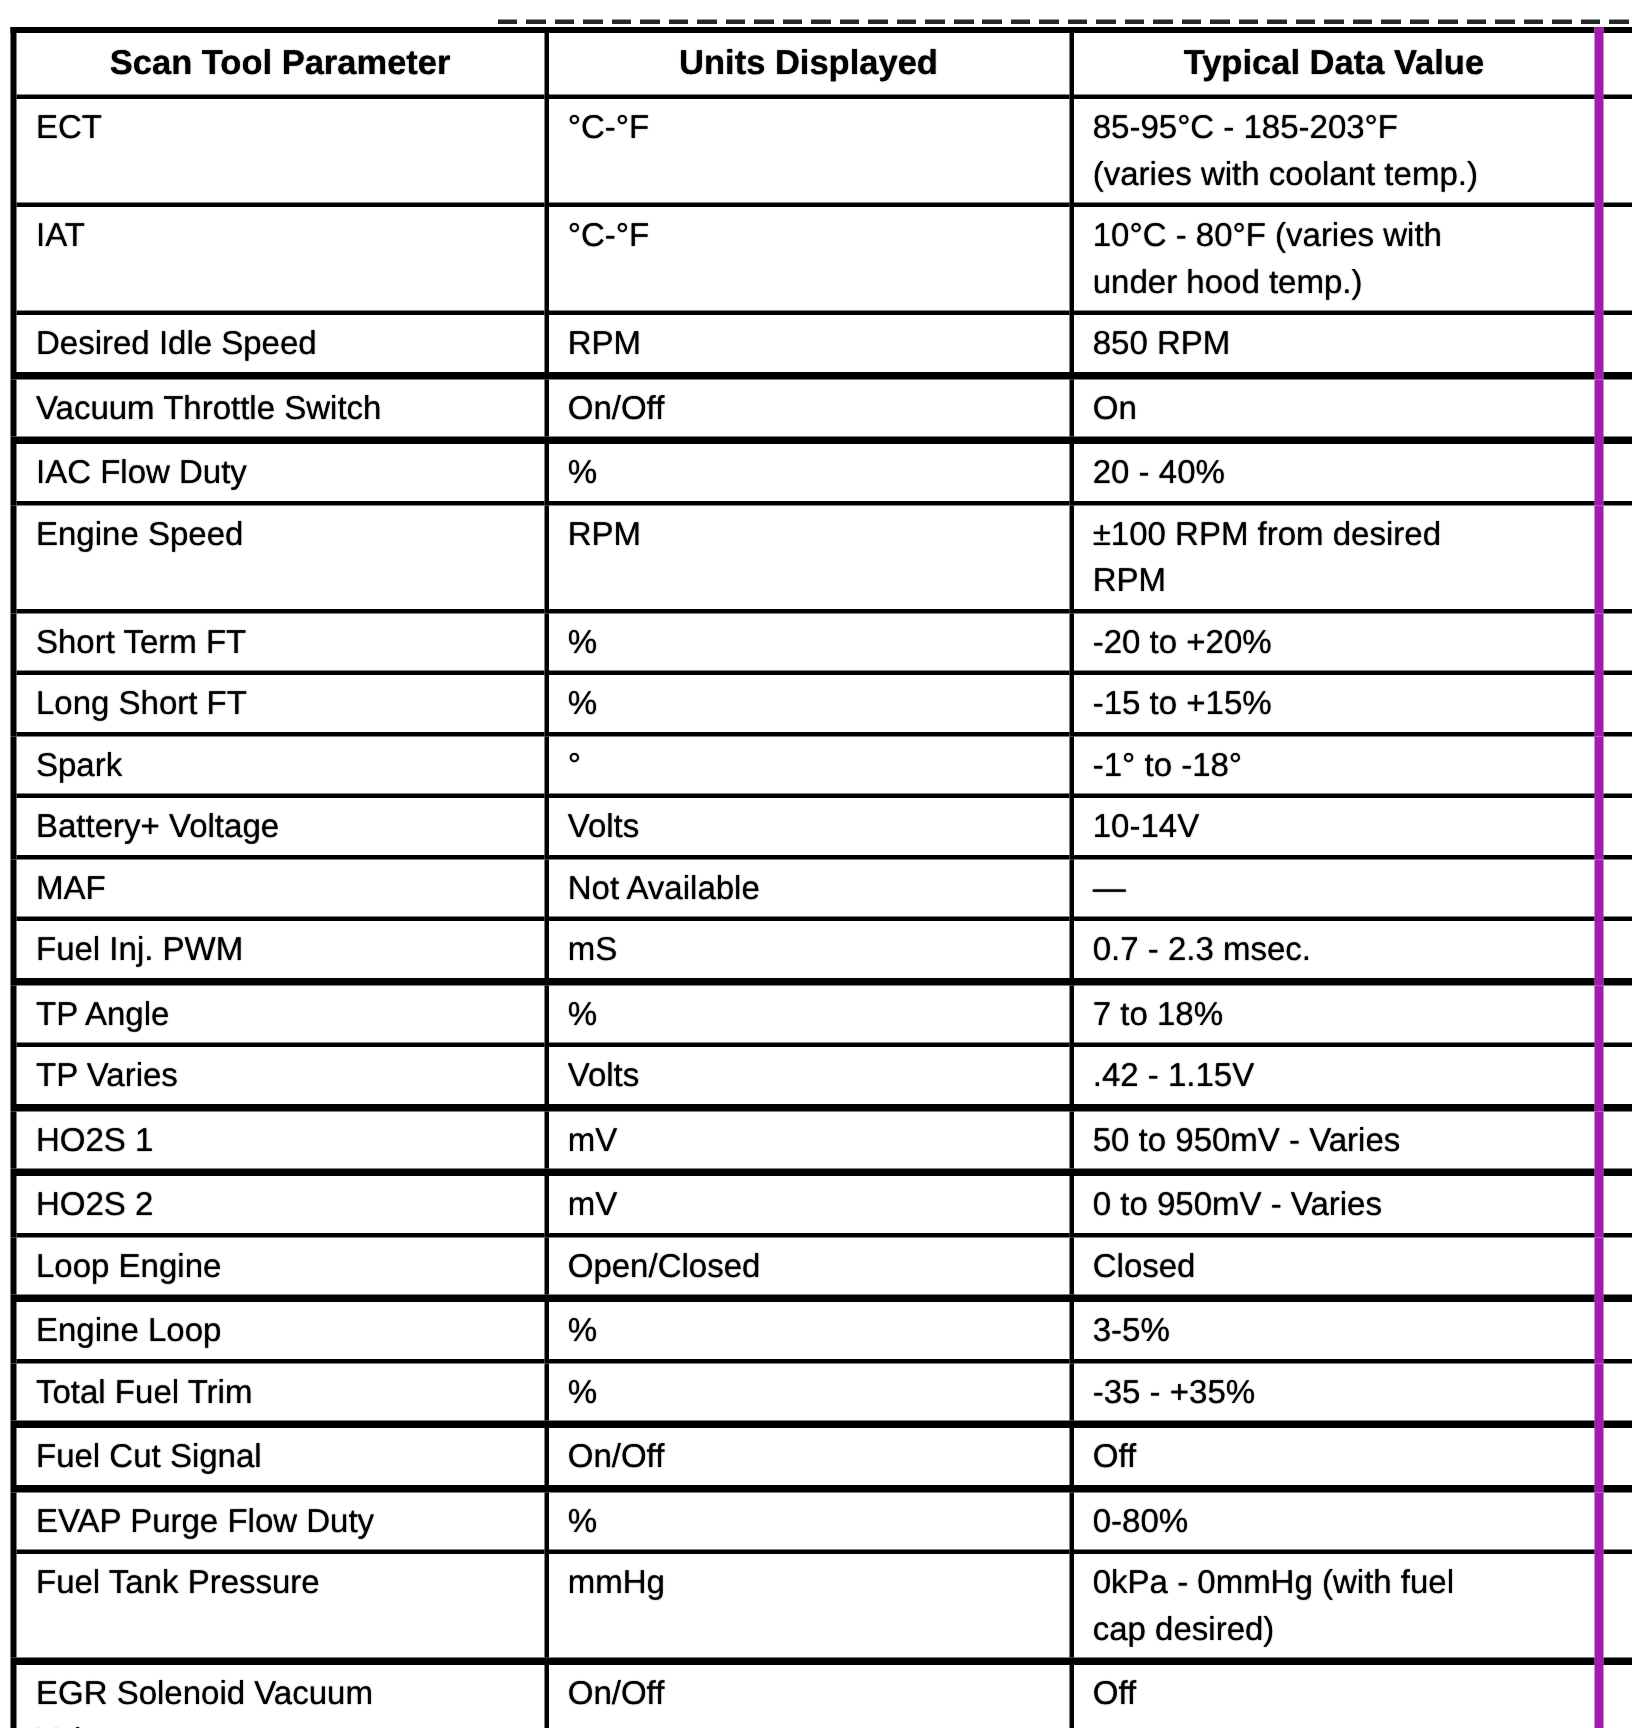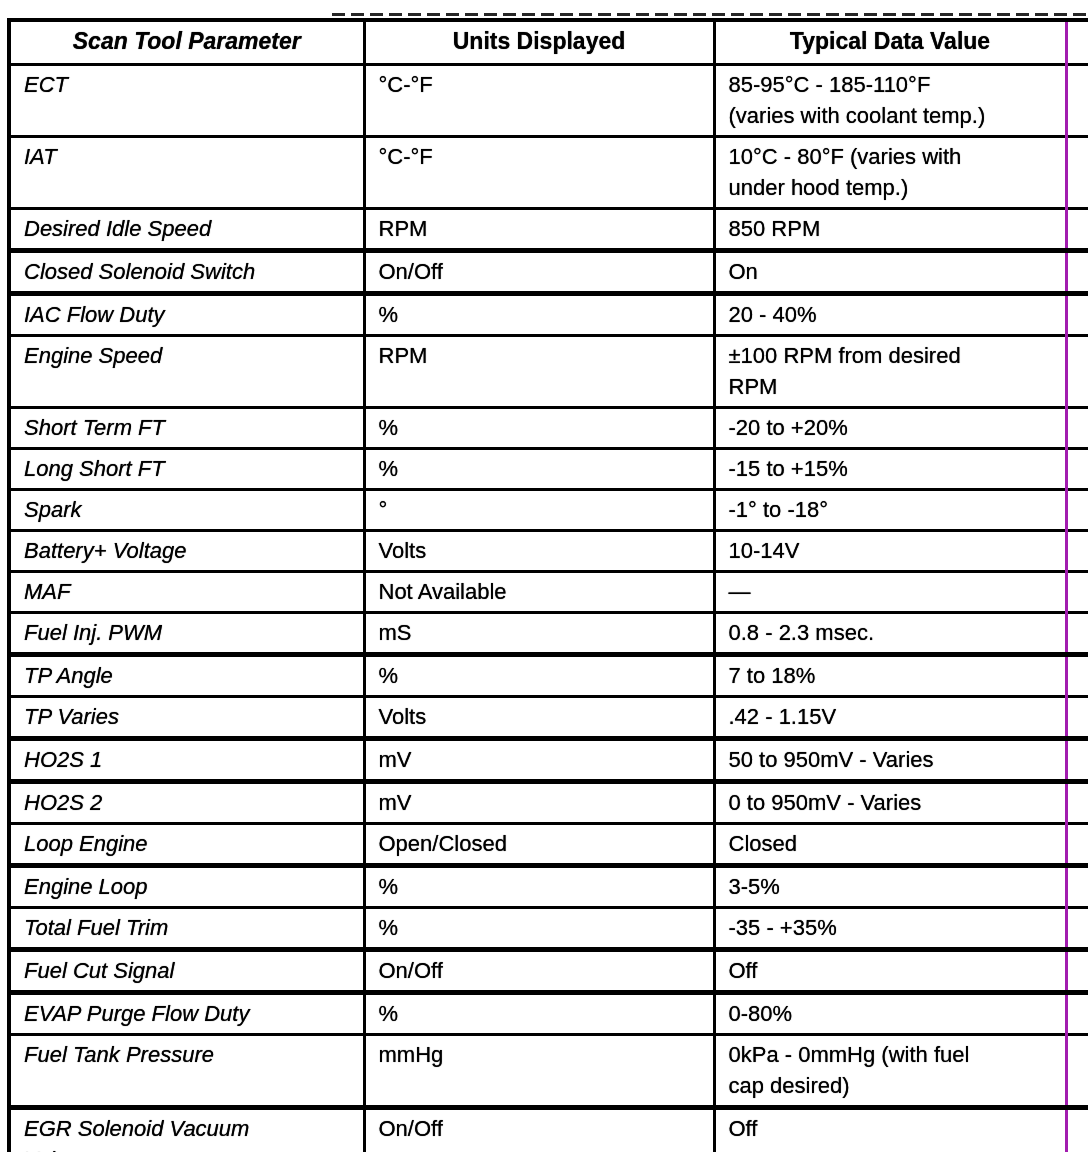--- a/index.html
+++ b/index.html
@@ -53,23 +53,23 @@
   thead th {
     border-top: 4px solid #000;
     text-align: center;
     font-weight: bold;
     font-size: 23px;
     padding: 4px 6px 5px 6px;
     height: 32px;
   }
   
   th:first-child, td:first-child { border-left: 4px solid #000; }
-  th.col-param, td.cell-parameter { border-right: 3px solid #000; font-style: italic; }
+  th.col-param, td.cell-parameter { border-right: 3px solid #000; }
   th.col-units, td.cell-units     { border-right: 3px solid #000; }
-  th.col-value, td.cell-value     { border-right: 3px solid #a21caf; }
+  th.col-value, td.cell-value     { border-right: 6px solid #a21caf; }
   th.col-sliver, td.cell-sliver   { border-left: none; border-right: none; padding: 0; }
 
   tbody tr { height: 37px; }
   tbody tr.two-line { height: 69px; }
   tbody tr:last-child th,
   tbody tr:last-child td { border-bottom: 5px solid #000; }
 
   
   tbody tr:nth-child(4) td,
   tbody tr:nth-child(5) td,
@@ -98,39 +98,39 @@
       <th class="col-param">Scan Tool Parameter</th>
       <th class="col-units">Units Displayed</th>
       <th class="col-value">Typical Data Value</th>
       <th class="col-sliver"></th>
     </tr>
   </thead>
   <tbody>
       <tr class="two-line">
         <td class="cell-parameter">ECT</td>
         <td class="cell-units">°C-°F</td>
-        <td class="cell-value">85-95°C - 185-110°F
+        <td class="cell-value">85-95°C - 185-203°F
 (varies with coolant temp.)</td>
         <td class="cell-sliver"></td>
       </tr>
       <tr class="two-line">
         <td class="cell-parameter">IAT</td>
         <td class="cell-units">°C-°F</td>
         <td class="cell-value">10°C - 80°F (varies with
 under hood temp.)</td>
         <td class="cell-sliver"></td>
       </tr>
       <tr>
         <td class="cell-parameter">Desired Idle Speed</td>
         <td class="cell-units">RPM</td>
         <td class="cell-value">850 RPM</td>
         <td class="cell-sliver"></td>
       </tr>
       <tr>
-        <td class="cell-parameter">Closed Solenoid Switch</td>
+        <td class="cell-parameter">Vacuum Throttle Switch</td>
         <td class="cell-units">On/Off</td>
         <td class="cell-value">On</td>
         <td class="cell-sliver"></td>
       </tr>
       <tr>
         <td class="cell-parameter">IAC Flow Duty</td>
         <td class="cell-units">%</td>
         <td class="cell-value">20 - 40%</td>
         <td class="cell-sliver"></td>
       </tr>
@@ -167,21 +167,21 @@
       </tr>
       <tr>
         <td class="cell-parameter">MAF</td>
         <td class="cell-units">Not Available</td>
         <td class="cell-value">—</td>
         <td class="cell-sliver"></td>
       </tr>
       <tr>
         <td class="cell-parameter">Fuel Inj. PWM</td>
         <td class="cell-units">mS</td>
-        <td class="cell-value">0.8 - 2.3 msec.</td>
+        <td class="cell-value">0.7 - 2.3 msec.</td>
         <td class="cell-sliver"></td>
       </tr>
       <tr>
         <td class="cell-parameter">TP Angle</td>
         <td class="cell-units">%</td>
         <td class="cell-value">7 to 18%</td>
         <td class="cell-sliver"></td>
       </tr>
       <tr>
         <td class="cell-parameter">TP Varies</td>

